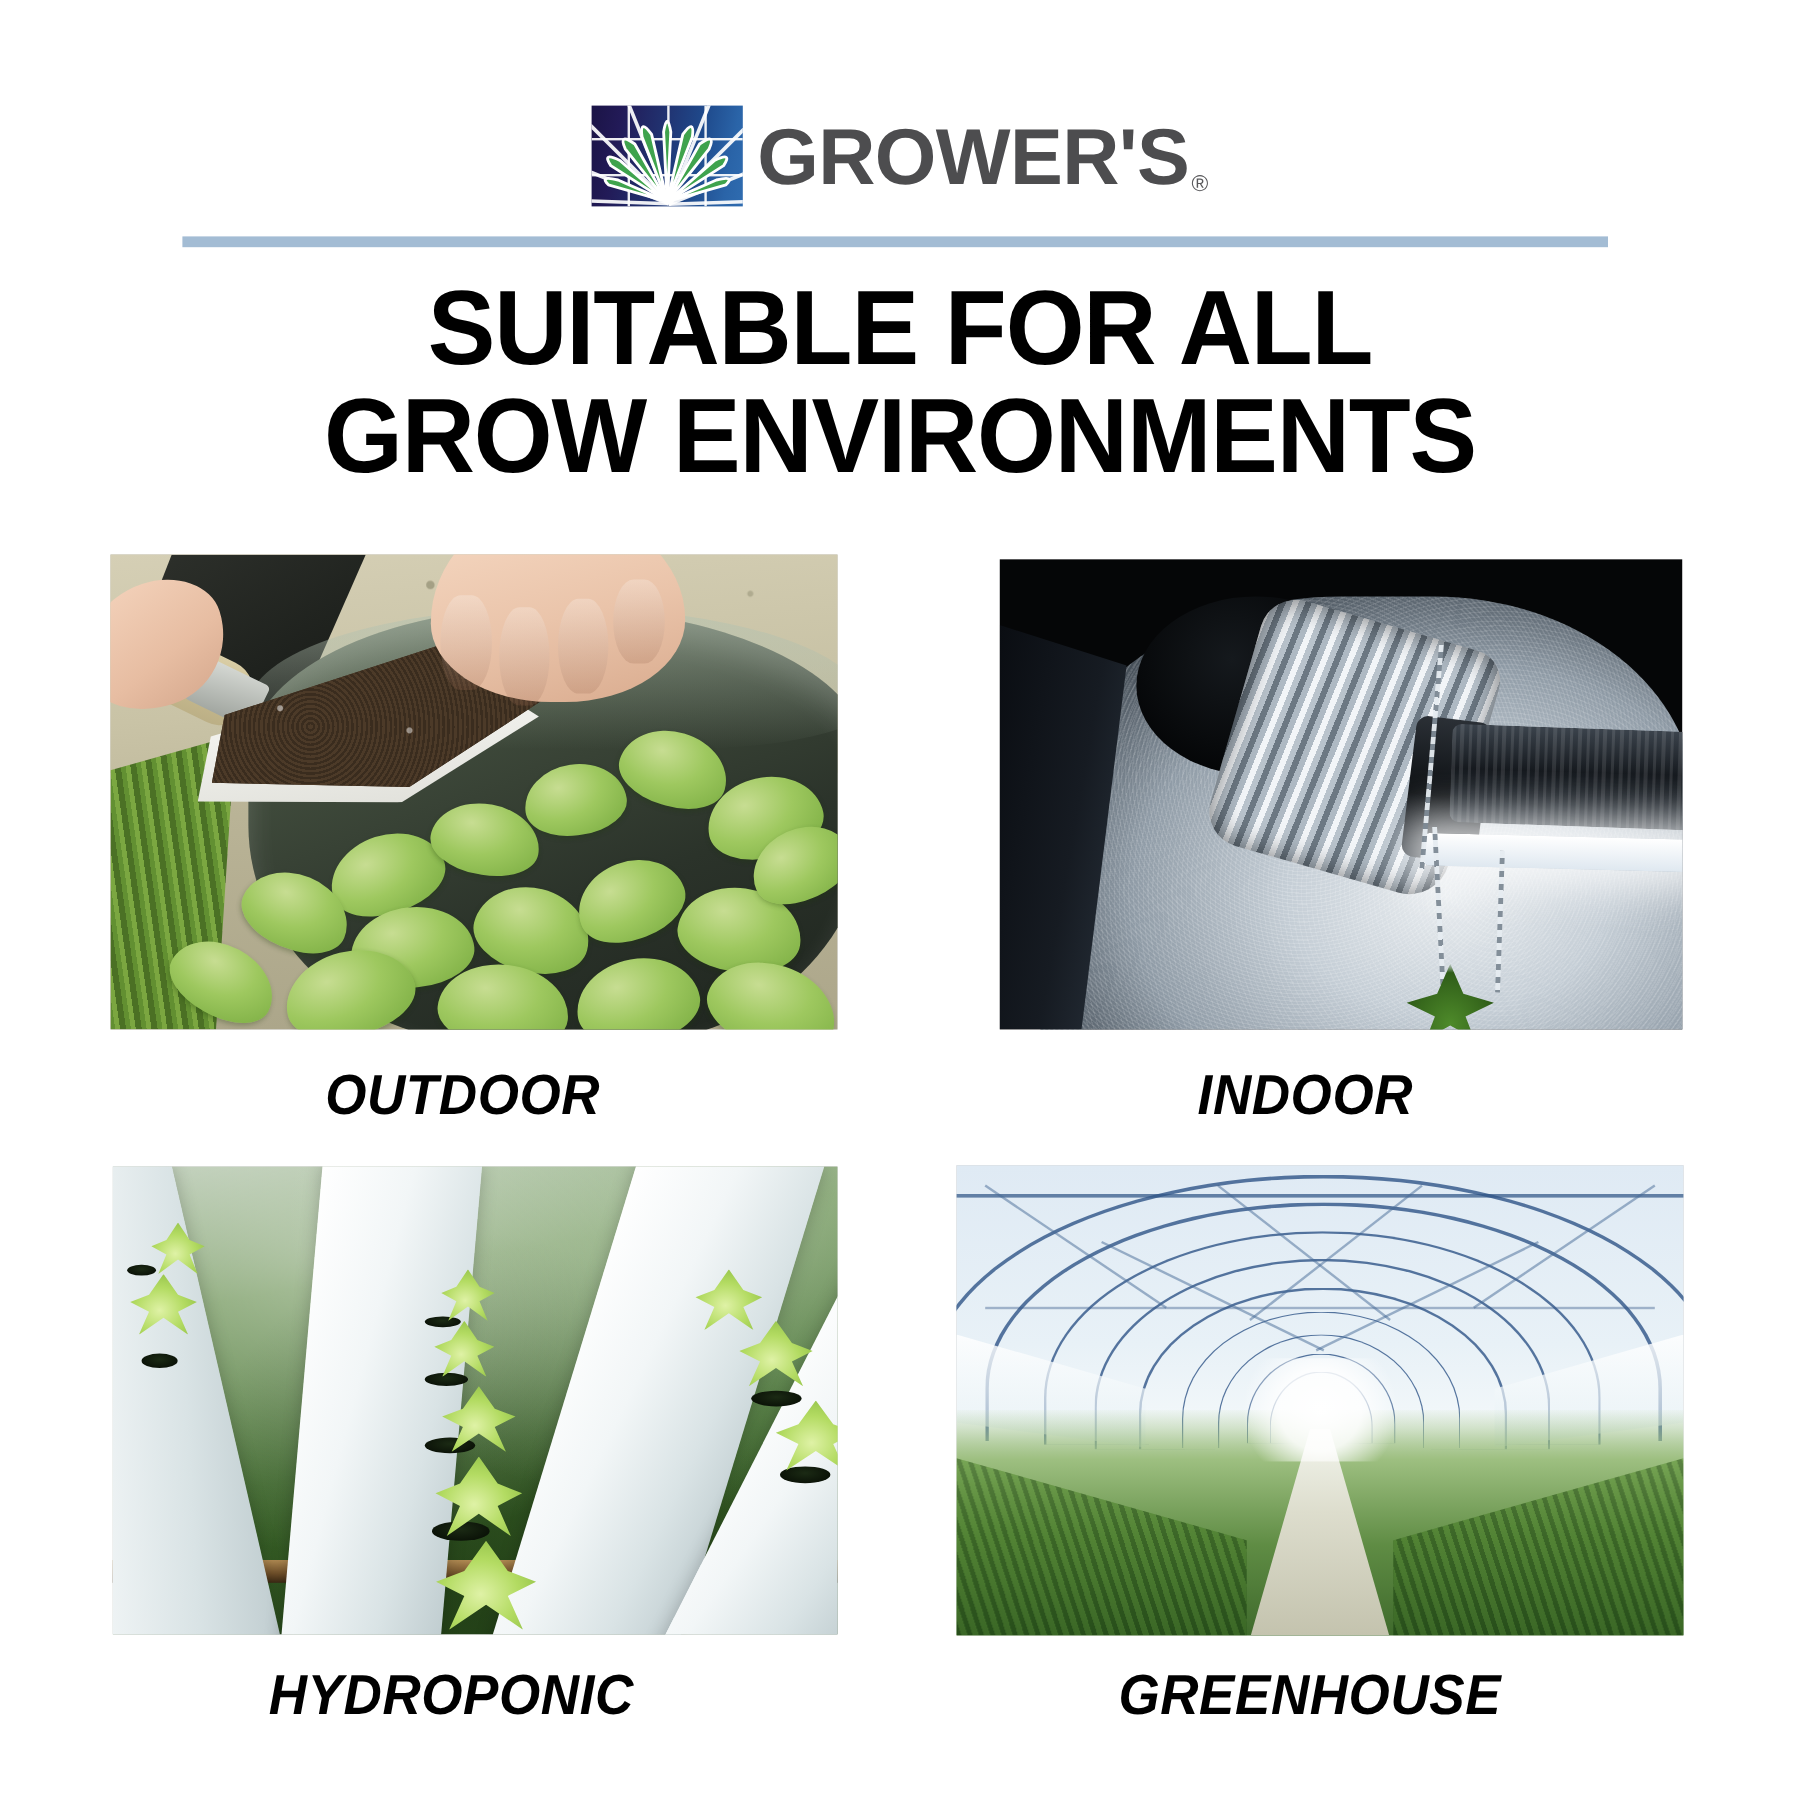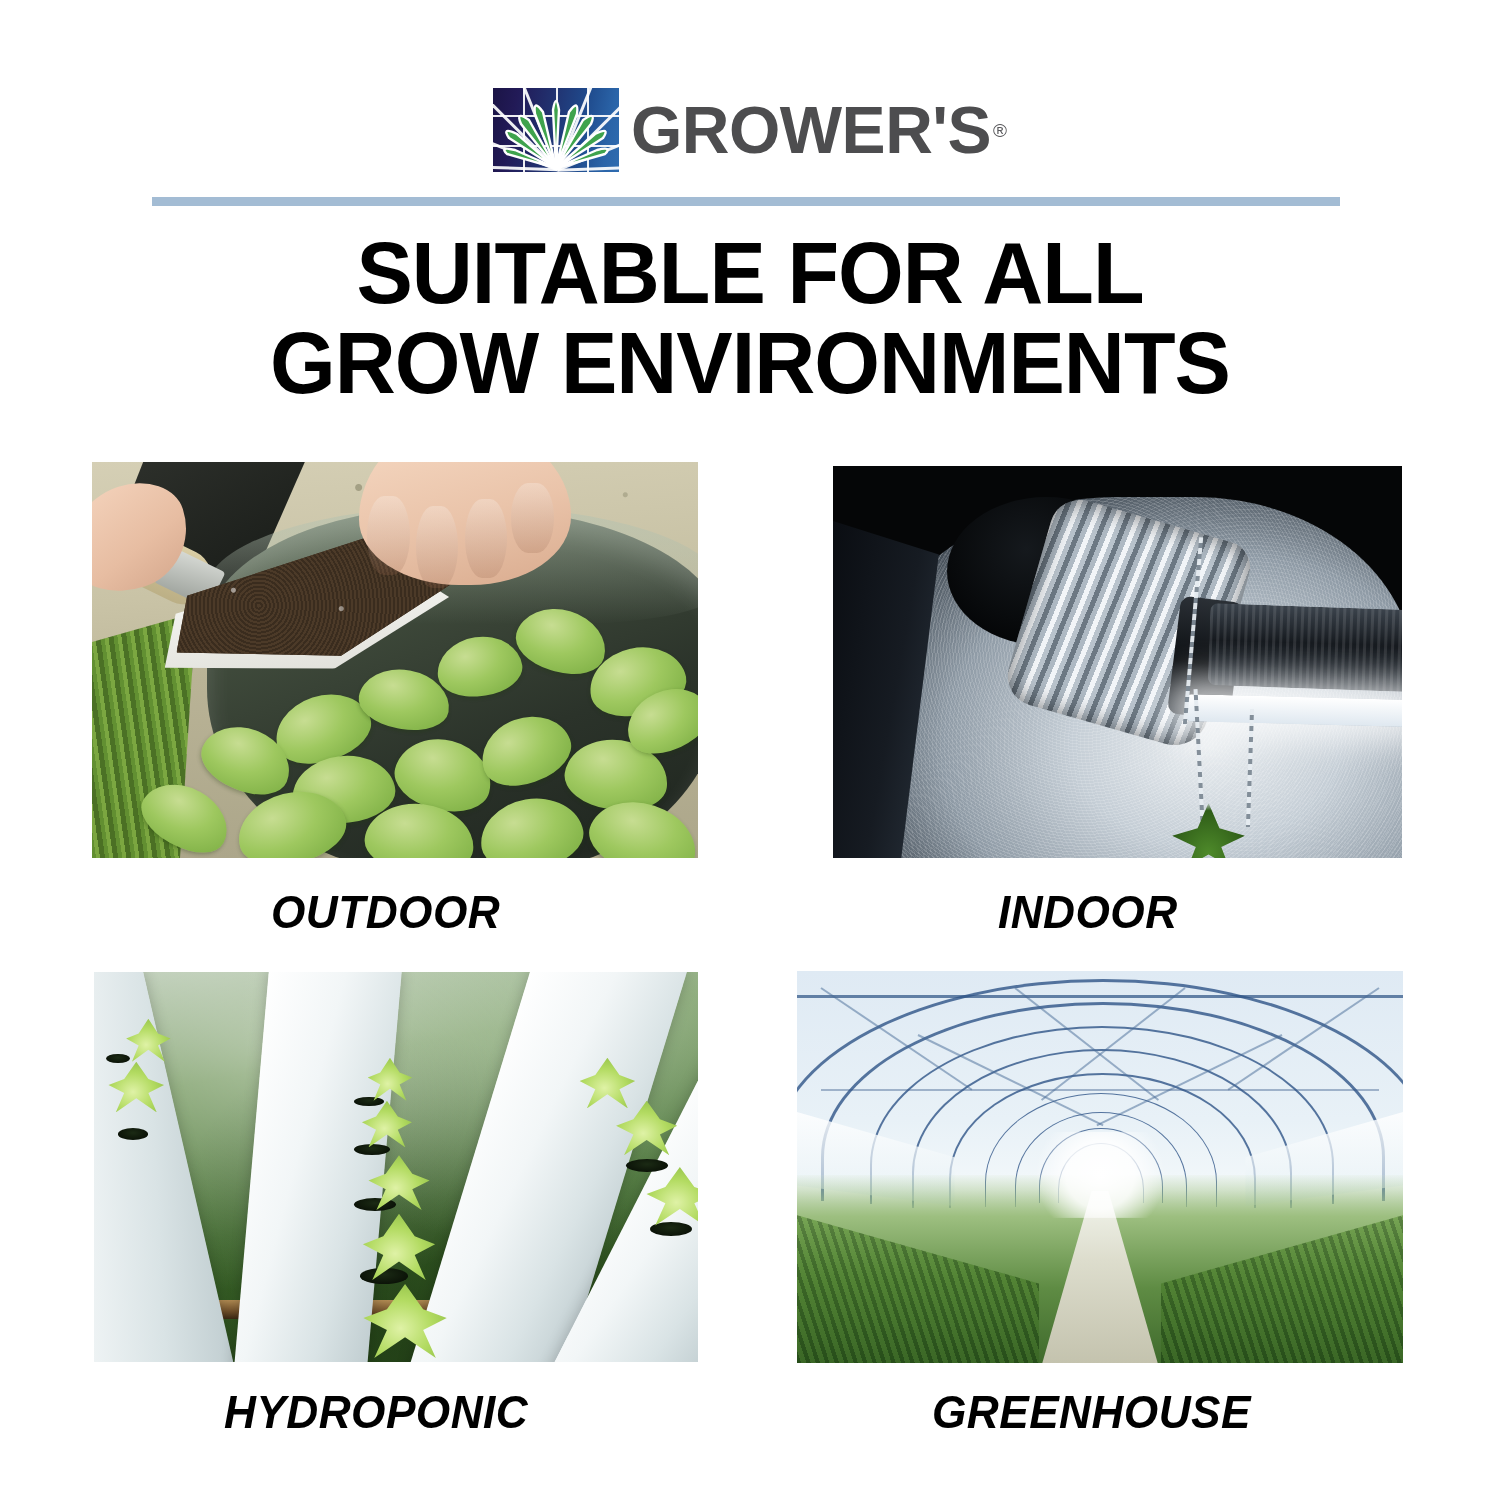--- a/index.html
+++ b/index.html
@@ -72,21 +72,21 @@
   }
   .logo-leaf {
     position: absolute;
     left: 0; top: 0;
     width: 126px;
     height: 84px;
   }
   .brand-text {
     margin-left: 12px;
     display: flex;
-    align-items: center;
+    align-items: flex-end;
     line-height: 1;
     white-space: nowrap;
   }
   .brand-word-1 {
     font-family: "Liberation Sans", sans-serif;
     font-weight: 700;
     font-size: 66px;
     letter-spacing: -0.5px;
     color: #4d4d4f;
   }

